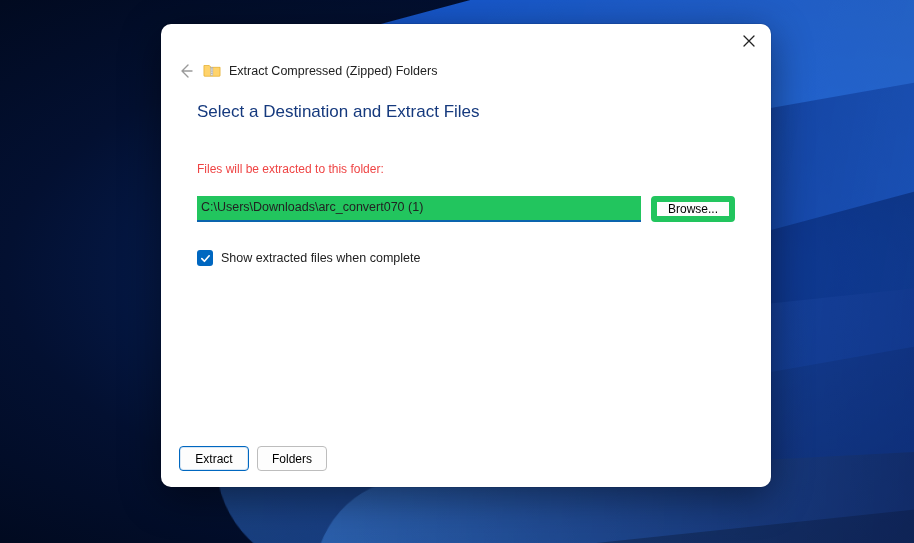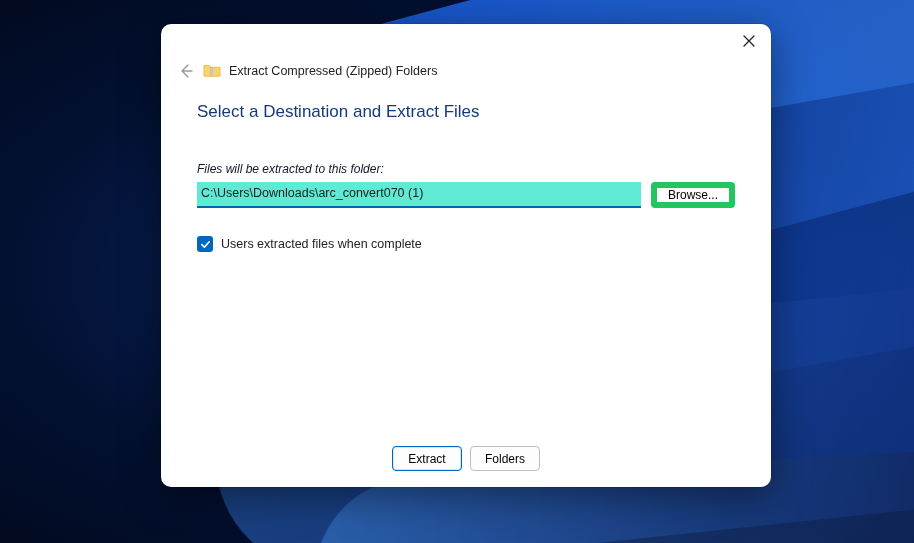--- a/index.html
+++ b/index.html
@@ -51,30 +51,30 @@
       padding: 12px 36px 0 36px;
       flex: 1;
     }
     .main-heading {
       color: #15397d;
       font-size: 17px;
       font-weight: 400;
       margin-bottom: 40px;
     }
     .field-label {
-      font-size: 12px; color: #0f172a; margin-bottom: 6px; font-style: italic;
+      font-size: 12px; color: #ef4444; margin-bottom: 20px;
     }
     .path-row {
       display: flex; gap: 10px; align-items: stretch;
     }
     .path-input {
       flex: 1;
       border: none;
       border-bottom: 2px solid #0a64ad;
-      background: #5eead4;
+      background: #22c55e;
       font-size: 12.5px;
       padding: 4px 4px 6px 4px;
       color: #222;
       outline: none;
       font-family: inherit;
     }
     .browse-btn {
       width: 84px; height: 26px;
       border: 6px solid #22c55e;
       border-radius: 4px;
@@ -89,21 +89,21 @@
       margin-top: 28px;
     }
     .chk {
       width: 16px; height: 16px; border-radius: 3px;
       background: #0067c0;
       display: flex; align-items: center; justify-content: center;
     }
     .chk svg { width: 11px; height: 11px; }
     .chk-label { font-size: 12.5px; color: #222; }
     .footer {
-      display: flex; justify-content: center; gap: 8px;
+      display: flex; justify-content: flex-start; gap: 8px;
       padding: 10px 18px 16px 18px;
     }
     .btn {
       min-width: 70px; height: 25px;
       border: 1px solid #bdbdbd;
       border-radius: 4px;
       background: #fdfdfd;
       font-size: 12px;
       display: flex; align-items: center; justify-content: center;
       padding: 0 12px;
@@ -154,21 +154,21 @@
     <div class="path-row">
       <input class="path-input" type="text" value="C:\Users\Downloads\arc_convert070 (1)" style="">
       <button class="browse-btn">Browse...</button>
     </div>
     <div class="check-row">
       <div class="chk">
         <svg viewBox="0 0 12 12">
             <path d="M2 6.2 L4.8 9 L10 3" stroke="#fff" stroke-width="1.8" fill="none" stroke-linecap="round" stroke-linejoin="round"></path>
           </svg>
       </div>
-      <div class="chk-label">Users extracted files when complete</div>
+      <div class="chk-label">Show extracted files when complete</div>
     </div>
   </div>
 
   <div class="footer">
     <button class="btn primary">Extract</button>
     <button class="btn">Folders</button>
   </div>
 </div>
 
 </body></html>

